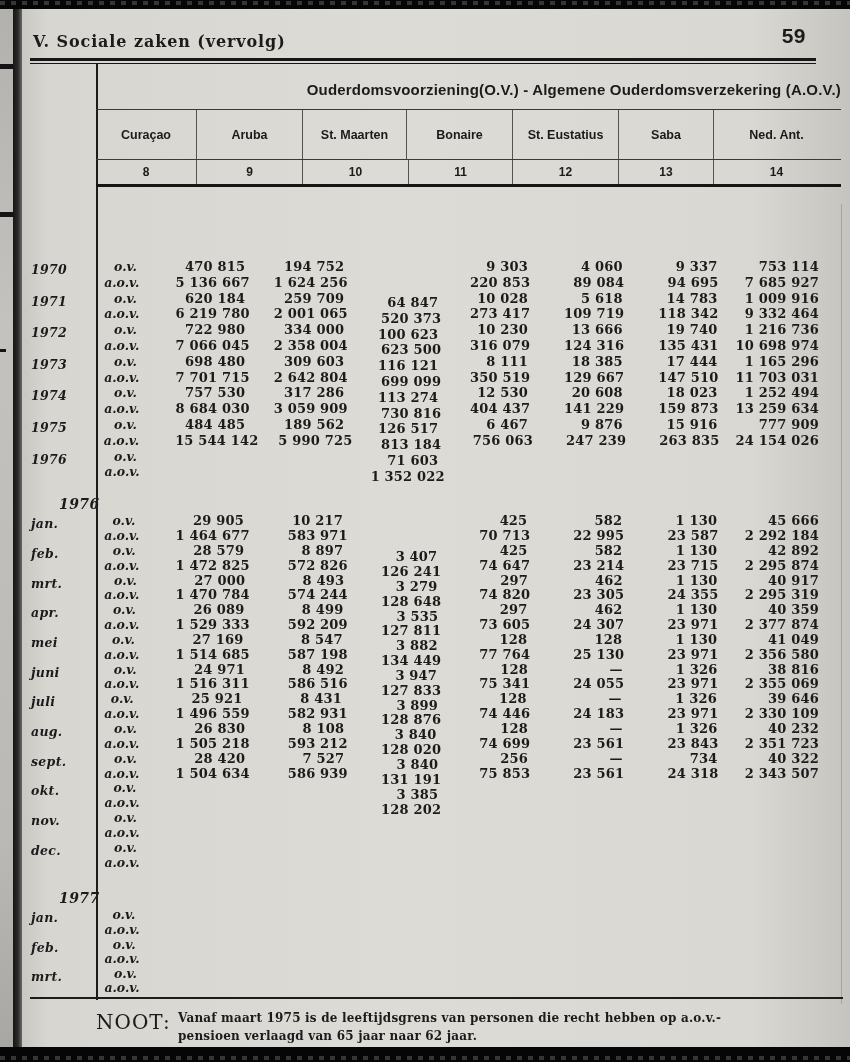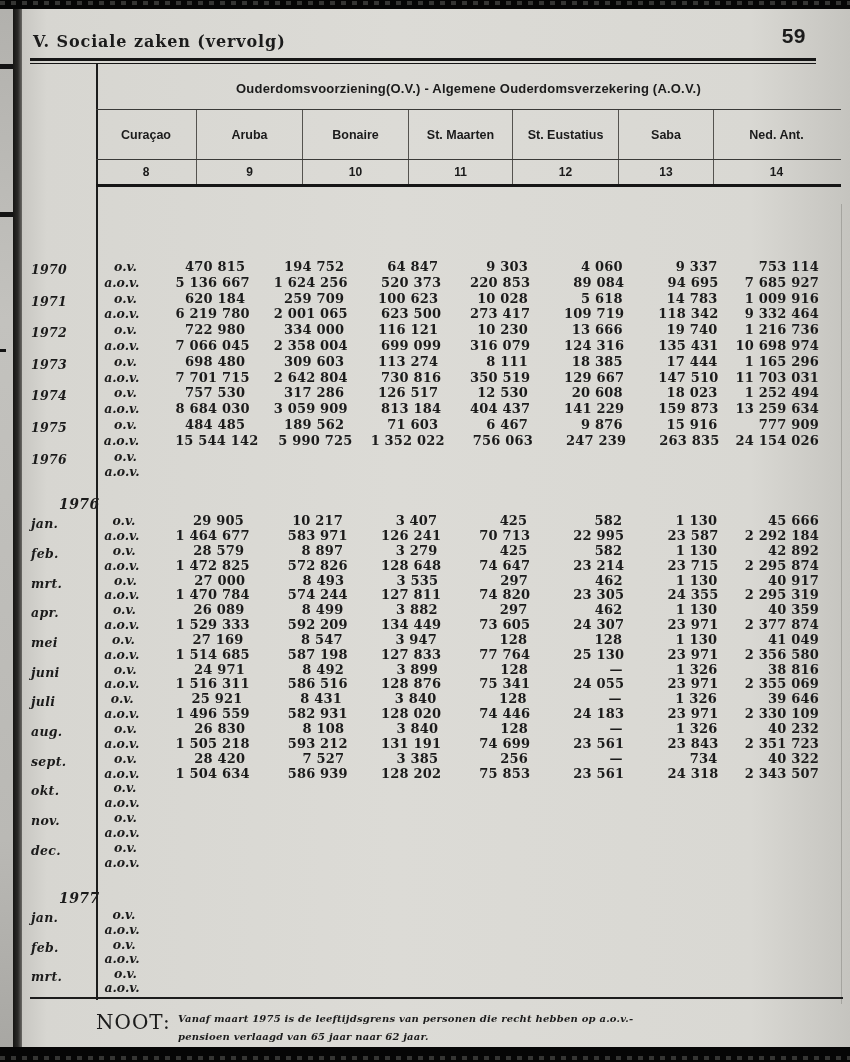--- a/index.html
+++ b/index.html
@@ -29,21 +29,21 @@
   .section-title { position:absolute; left:11px; top:23px; font-weight:bold; font-size:16px; letter-spacing:.9px; }
   .page-number { position:absolute; right:44px; top:15px; font-family:"Liberation Sans",sans-serif; font-weight:bold; font-size:21px; letter-spacing:.5px; }
   .header-rule { position:absolute; left:8px; top:49px; width:786px; height:6px;
      background:linear-gradient(180deg,#161616 0,#161616 3px,transparent 3px,transparent 5px,#161616 5px,#161616 6px); }
 
   .vrule { position:absolute; left:74px; top:55px; width:2px; height:936px; background:#1c1c1c; }
   .right-line { position:absolute; left:819px; top:195px; width:1px; height:800px; background:rgba(45,45,42,.22); }
 
   
   .thead { position:absolute; left:74px; top:55px; width:745px; font-family:"Liberation Sans",sans-serif; }
-  .t-title { height:46px; padding-top:17px; text-align:center; font-weight:bold; font-size:13px; letter-spacing:.2px; border-bottom:1px solid #3a3a38; }
+  .t-title { height:46px; padding-top:17px; text-align:right; font-weight:bold; font-size:15px; letter-spacing:.2px; border-bottom:1px solid #3a3a38; }
   .t-sub { height:62px; padding-top:14px; text-align:center; font-weight:bold; font-size:13px; line-height:17px; border-bottom:1px solid #3a3a38; }
   .t-cols, .t-nums { display:flex; }
   .t-cols { height:50px; border-bottom:1px solid #3a3a38; }
   .t-nums { height:27px; border-bottom:3px solid #161616; }
   .t-cols > div, .t-nums > div { display:flex; align-items:center; justify-content:center; font-weight:bold; border-right:1px solid #55534f; }
   .t-cols > div { font-size:12.5px; }
   .t-nums > div { font-size:12px; }
   .t-cols > div:last-child, .t-nums > div:last-child { border-right:none; }
 
   
@@ -54,30 +54,30 @@
   .s2 .line { height:14.6px; line-height:14.6px; }
   .s1 { margin-top:16px; }
   .s2 { margin-top:20px; }
   .sec-heading { height:16px; line-height:16px; margin-bottom:2px; padding-left:29px; font-weight:bold; font-style:italic; font-size:14px; letter-spacing:.4px; }
   .c-year { width:30px; padding-left:1px; font-weight:bold; font-style:italic; font-size:12.5px; letter-spacing:.3px; position:relative; top:3px; }
   .c-type { width:33px; text-align:right; font-weight:bold; font-style:italic; font-size:12.5px;margin-left:48px; }
   .spacer { width:5px; }
   .cell { text-align:right; font-weight:bold; font-size:13px; letter-spacing:.2px; }
   .c0 { width:101px; padding-right:21px;margin-left:34px; }
   .c1 { width:106px; padding-right:17px; }
-  .c2 { width:106px; padding-right:18px; }
+  .c2 { width:106px; padding-right:18px;margin-top:36px; }
   .c3 { width:104px; padding-right:22px; }
   .c4 { width:106px; padding-right:23px; }
   .c5 { width:95px;  padding-right:13px; }
   .c6 { width:125px; padding-right:24px; }
 
   
   .noot { position:absolute; left:74px; top:1001px; display:flex; }
   .noot-label { font-weight:normal; font-size:20px; letter-spacing:1px; width:82px; }
-  .noot-text { font-weight:bold; font-size:10px; line-height:17.5px; letter-spacing:.2px; width:620px;font-style:italic; }
+  .noot-text { font-weight:bold; font-size:12px; line-height:17.5px; letter-spacing:.2px; width:620px; }
 </style>
 </head>
 <body>
 
 <div class="film top"></div>
 <div class="film bottom"></div>
 
 <div class="neighbor">
   <div class="frag" style="top:55px;height:5px;"></div>
   <div class="frag" style="top:203px;height:5px;"></div>
@@ -91,22 +91,22 @@
   <div class="header-rule"></div>
 
   <div class="vrule"></div>
   <div class="right-line"></div>
 
   <div class="thead">
     <div class="t-title">Ouderdomsvoorziening(O.V.) - Algemene Ouderdomsverzekering (A.O.V.)</div>
     <div class="t-cols" id="colnames">
         <div style="width: 101px;">Curaçao</div>
         <div style="width: 106px;">Aruba</div>
+        <div style="width: 104px;">St. Maarten</div>
         <div style="width: 106px;">Bonaire</div>
-        <div style="width: 104px;">St. Maarten</div>
         <div style="width: 106px;">St. Eustatius</div>
         <div style="width: 95px;">Saba</div>
         <div style="width: 125px;">Ned. Ant.</div>
       </div>
     <div class="t-nums" id="colnums">
         <div style="width: 101px;">8</div>
         <div style="width: 106px;">9</div>
         <div style="width: 106px;">10</div>
         <div style="width: 104px;">11</div>
         <div style="width: 106px;">12</div>

